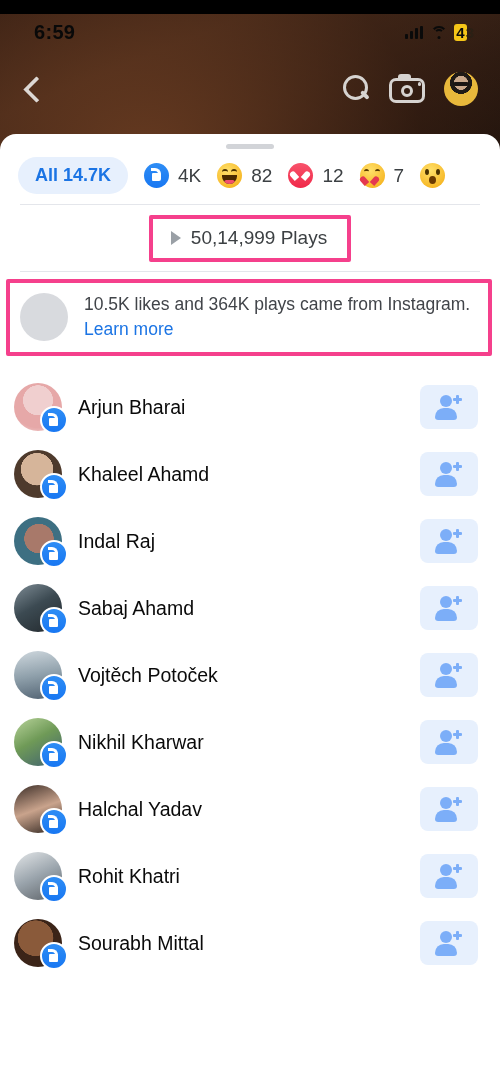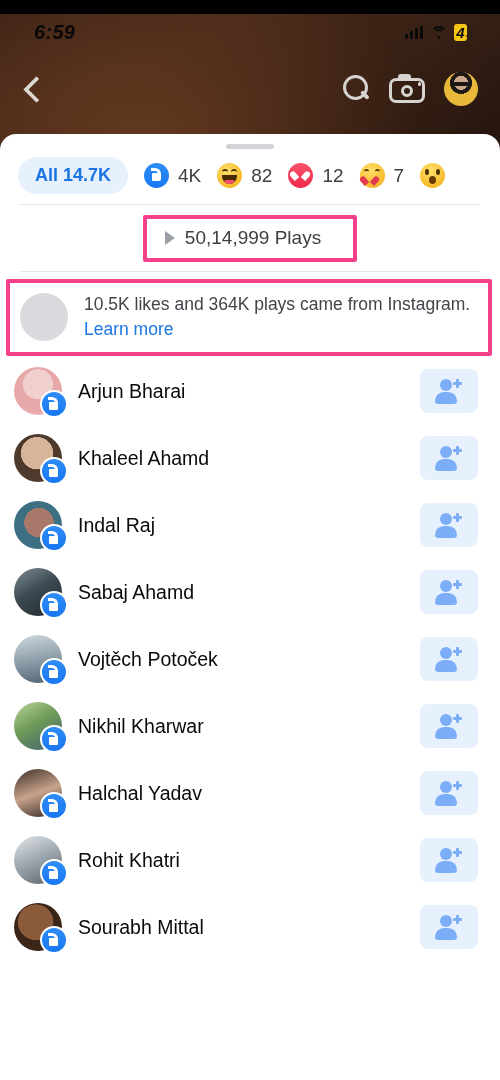--- a/index.html
+++ b/index.html
@@ -53,21 +53,20 @@
   
   .statusbar {
     position: absolute;
     top: 14px; left: 0; right: 0;
     height: 36px;
     display: flex;
     align-items: center;
     justify-content: space-between;
     padding: 0 26px 0 34px;
     color: #090909;
-    font-style: italic;
   }
   .status-time {
     font-size: 20px;
     font-weight: bold;
     letter-spacing: .3px;
   }
   .status-right {
     display: flex;
     align-items: center;
     gap: 7px;
@@ -343,21 +342,21 @@
   .plays-row {
     display: flex;
     justify-content: center;
     padding: 10px 0 9px;
   }
   .plays-box {
     display: flex;
     align-items: center;
     gap: 10px;
     border: 4px solid #F5408C;
-    padding: 8px 32px 9px 18px;
+    padding: 8px 20px 9px 18px;
     border-radius: 2px;
   }
   .play-tri {
     width: 0; height: 0;
     border-left: 10px solid #9aa0a6;
     border-top: 7px solid transparent;
     border-bottom: 7px solid transparent;
   }
   .plays-text {
     font-size: 19px;
@@ -381,21 +380,21 @@
     flex: 0 0 auto;
   }
   .ig-text {
     font-size: 17.5px;
     line-height: 1.42;
     color: #414449;
   }
   .ig-link { color: #1B74E4; }
 
   
-  .list { padding-top: 2px; }
+  .list { padding-top: 18px; }
   .person-row {
     display: flex;
     align-items: center;
     height: 67px;
     padding: 0 22px 0 14px;
   }
   .p-avatar-wrap {
     position: relative;
     width: 48px; height: 48px;
     flex: 0 0 auto;

